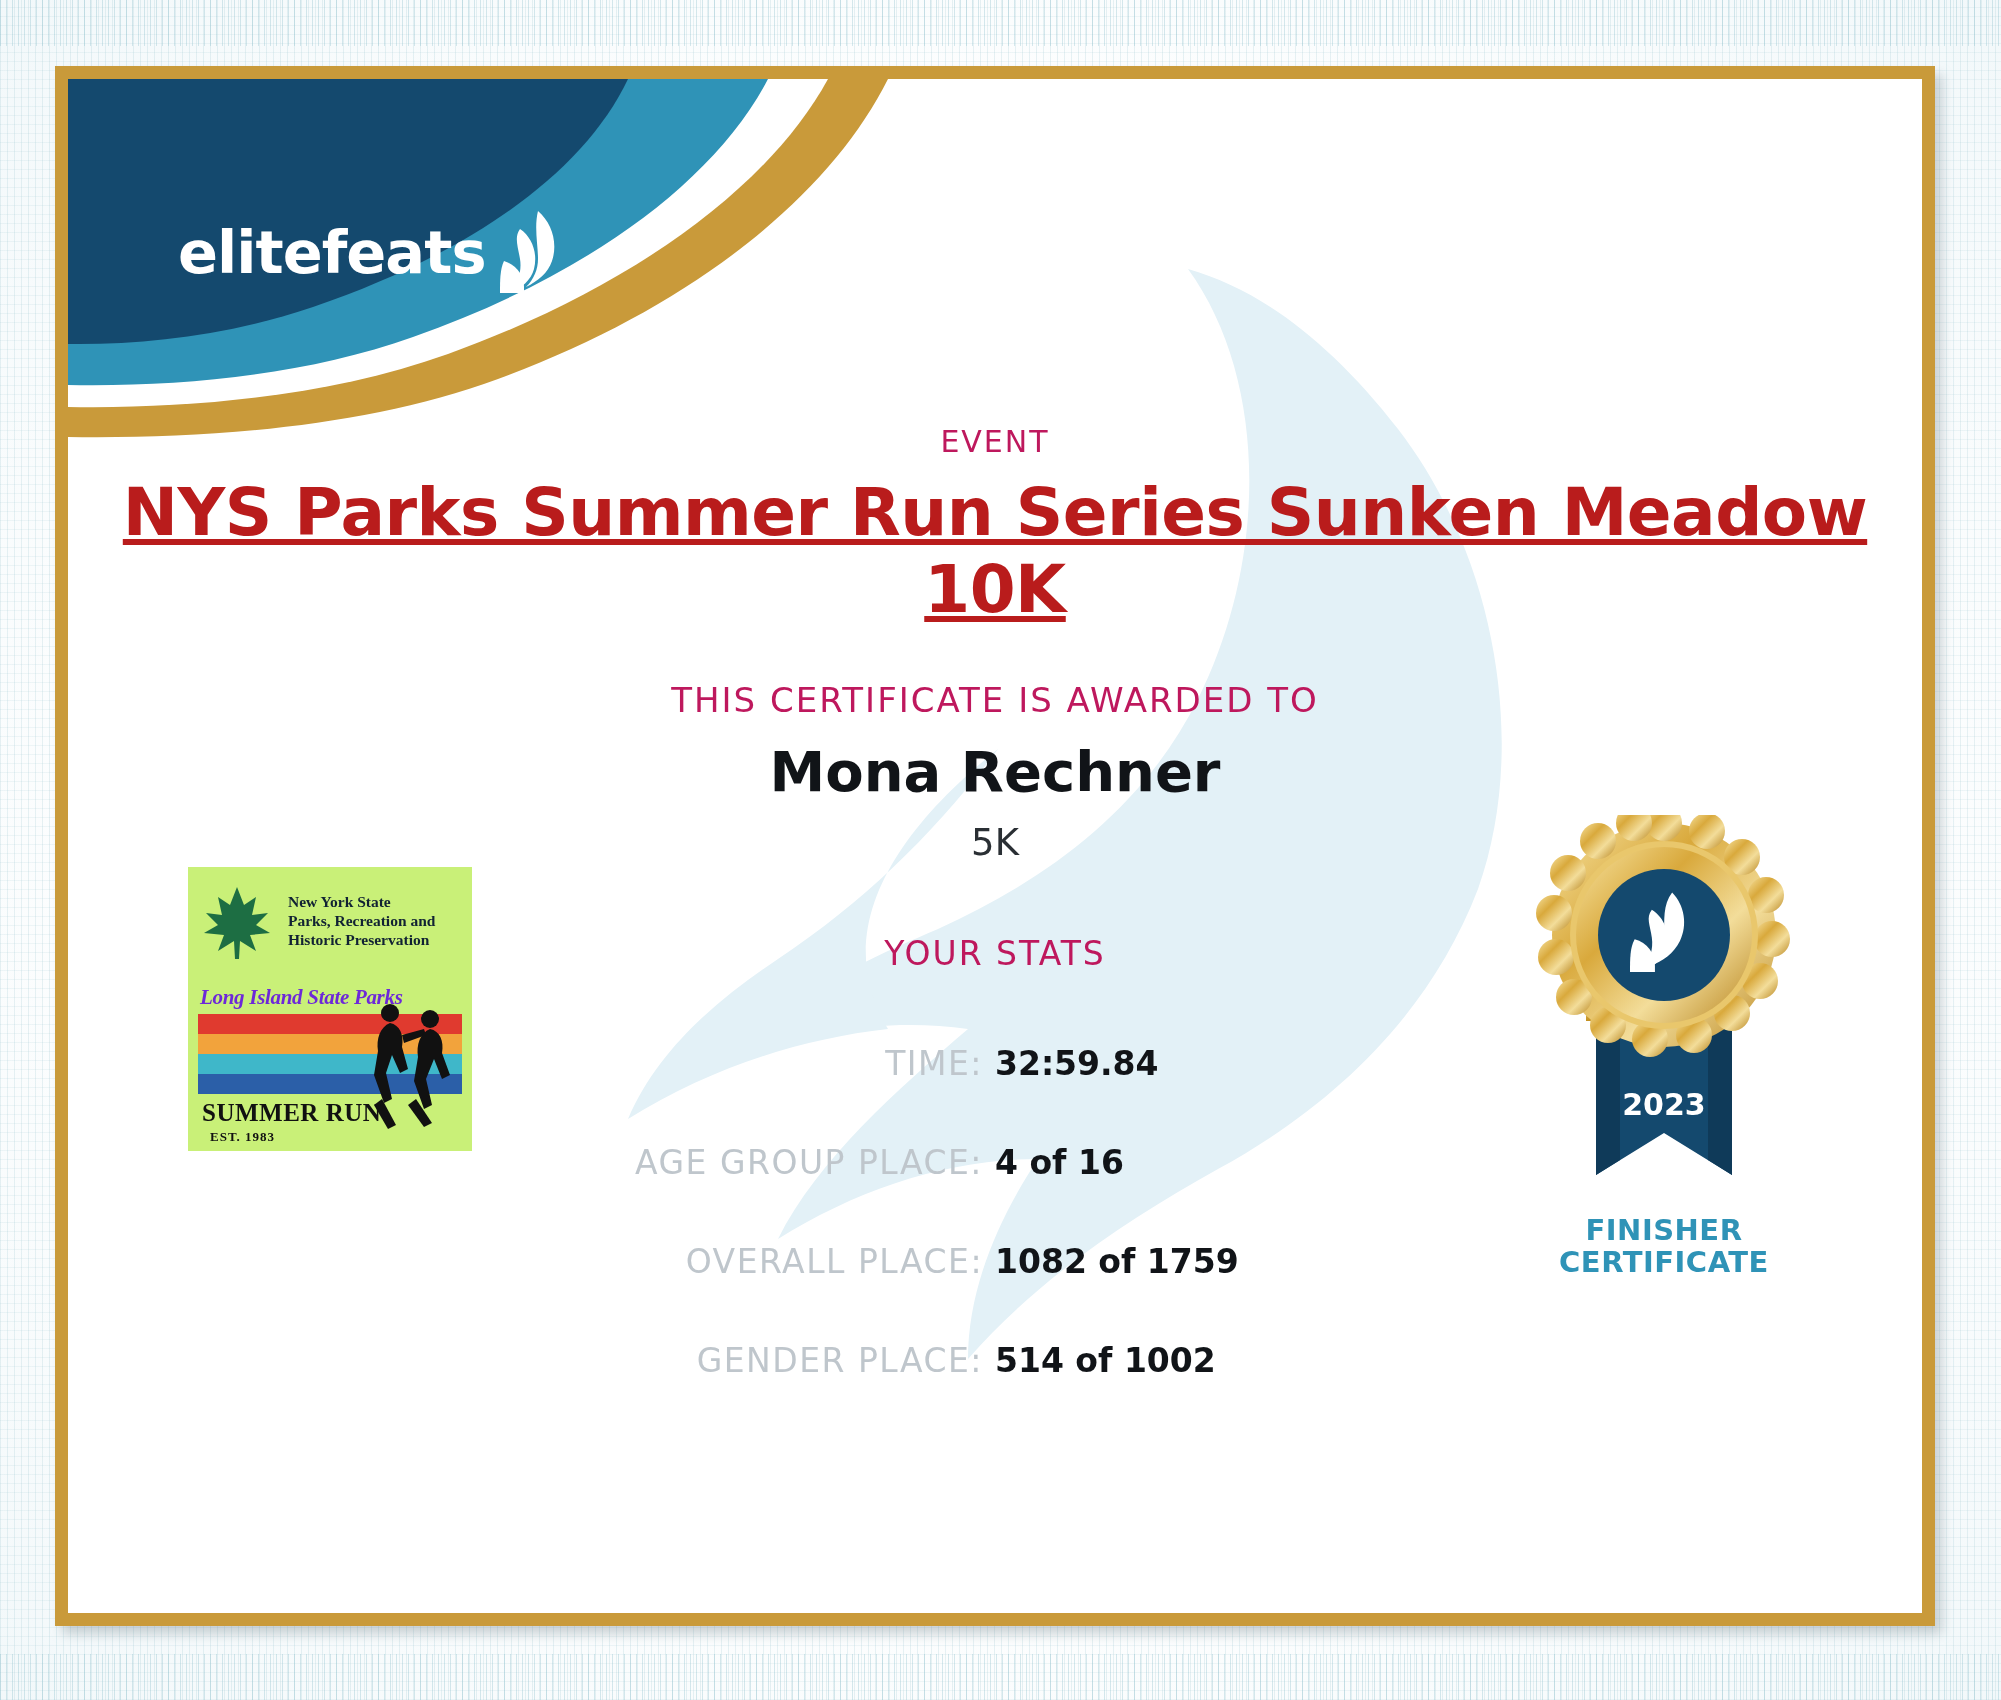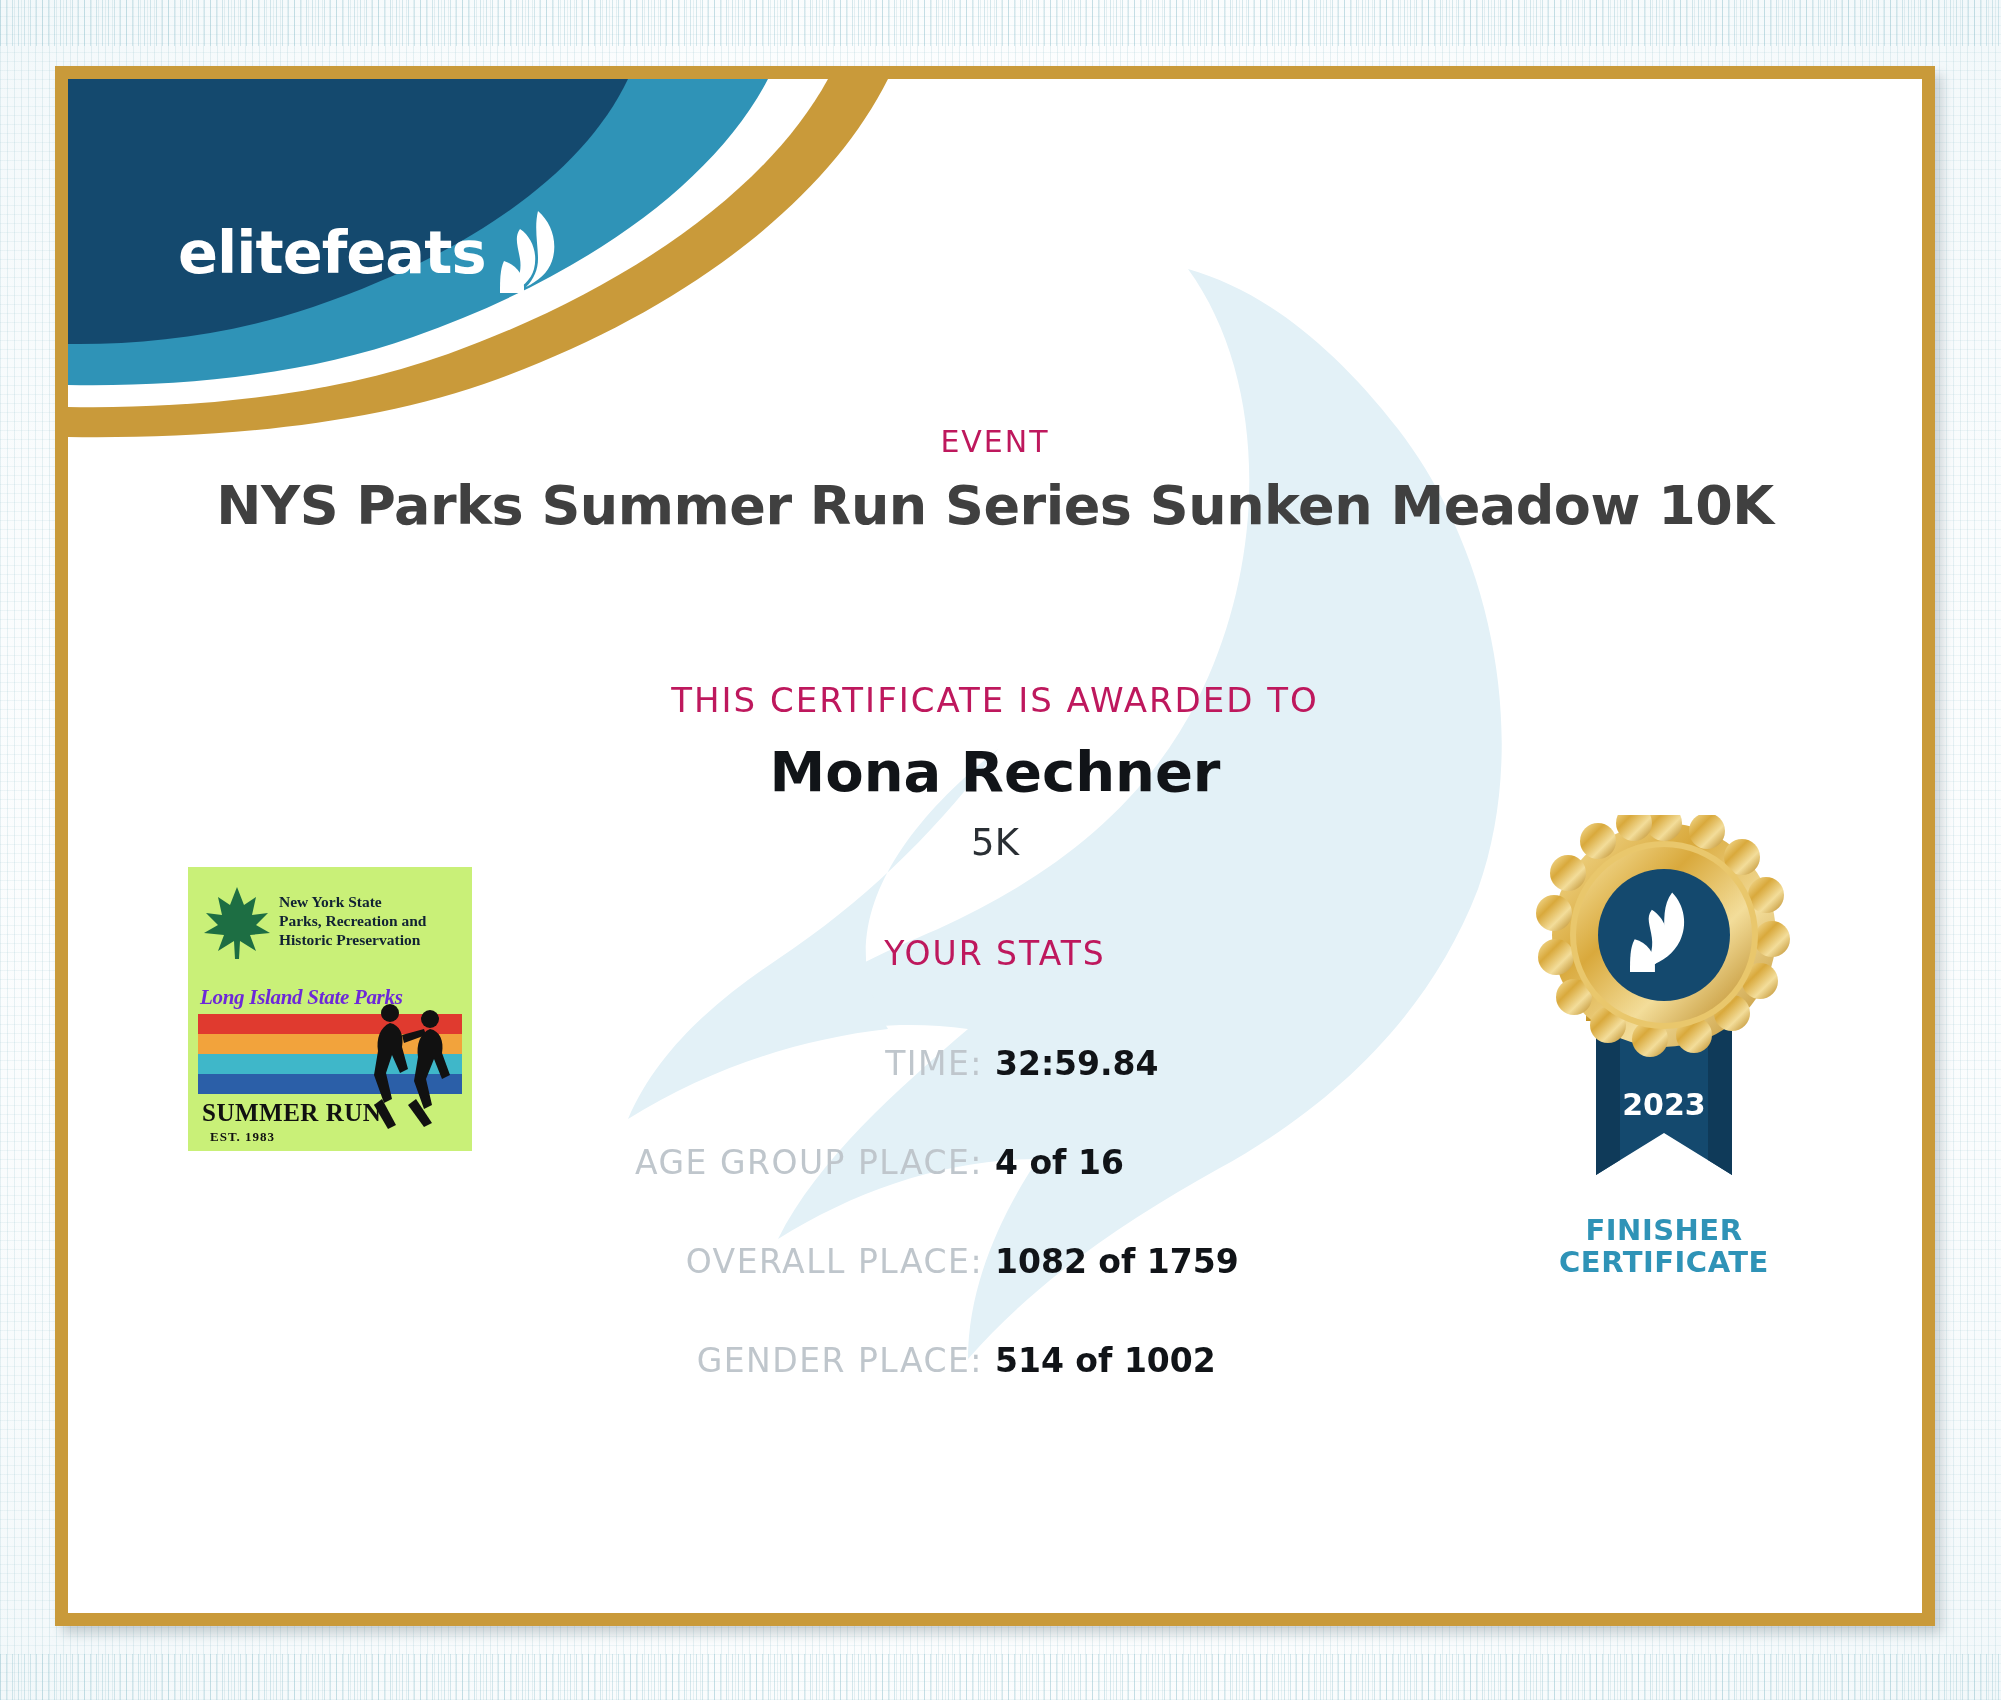--- a/index.html
+++ b/index.html
@@ -109,24 +109,25 @@
     left: 0; right: 0;
     top: 345px;
     font-size: 30px;
   }
   .event-title {
     position: absolute;
     left: 0; right: 0;
     top: 395px;
     text-align: center;
     font-family: "DejaVu Sans", sans-serif;
-    font-size: 54px;
-    font-weight: bold;
-    color: #404040;
+    font-size: 66px;
+    font-weight: bold;
+    color: #b91c1c;
     letter-spacing: -0.5px;
+    text-decoration: underline;
   }
   .awarded-label {
     position: absolute;
     left: 0; right: 0;
     top: 601px;
     font-size: 34px;
   }
   .athlete-name {
     position: absolute;
     left: 0; right: 0;
@@ -193,21 +194,21 @@
     width: 284px;
     height: 284px;
     background: #c9f078;
     box-sizing: border-box;
   }
   .sponsor .nys-top {
     position: absolute;
     left: 14px; top: 18px;
     display: flex;
     align-items: flex-start;
-    gap: 7px;
+    gap: 16px;
   }
   .leaf { width: 70px; height: 76px; }
   .nys-lines {
     font-family: "Liberation Serif", serif;
     font-size: 15.5px;
     font-weight: bold;
     color: #123;
     line-height: 1.22;
     padding-top: 8px;
   }

